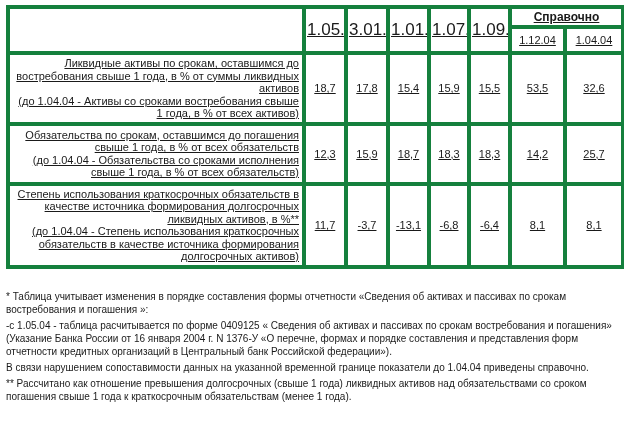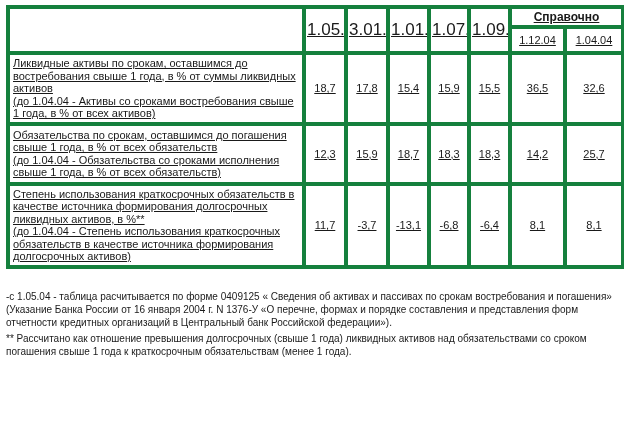--- a/index.html
+++ b/index.html
@@ -53,21 +53,21 @@
     padding: 1px;
   }
   th.corner {
     background: #ffffff;
   }
   td.lbl {
     font-size: 11px;
     line-height: 12.5px;
     vertical-align: middle;
     padding: 2px 3px 2px 3px;
-    text-align: left;
+    text-align: right;
   }
   td.val {
     font-size: 11px;
     text-align: center;
     vertical-align: middle;
     padding: 1px;
   }
   tr.r0 { height: 69px; }
   tr.r1 { height: 60px; }
   tr.r2 { height: 74px; margin-top: 22px; }
@@ -117,21 +117,21 @@
       <tr class="r0">
         <td class="lbl">
           <div>Ликвидные активы по срокам, оставшимся до востребования свыше 1 года, в % от суммы ликвидных активов</div>
           <div>(до 1.04.04 - Активы со сроками востребования свыше 1 года, в % от всех активов)</div>
         </td>
         <td class="val">18,7</td>
         <td class="val">17,8</td>
         <td class="val">15,4</td>
         <td class="val">15,9</td>
         <td class="val">15,5</td>
-        <td class="val">36,5</td>
+        <td class="val">53,5</td>
         <td class="val">32,6</td>
       </tr>
       <tr class="r1">
         <td class="lbl">
           <div>Обязательства по срокам, оставшимся до погашения свыше 1 года, в % от всех обязательств</div>
           <div>(до 1.04.04 - Обязательства со сроками исполнения свыше 1 года, в % от всех обязательств)</div>
         </td>
         <td class="val">12,3</td>
         <td class="val">15,9</td>
         <td class="val">18,7</td>
@@ -150,17 +150,19 @@
         <td class="val">-13,1</td>
         <td class="val">-6,8</td>
         <td class="val">-6,4</td>
         <td class="val">8,1</td>
         <td class="val">8,1</td>
       </tr>
     </tbody>
   </table>
 
   <div class="footnotes">
+    <p>*  Таблица учитывает изменения в порядке составления формы отчетности «Сведения об активах и пассивах по срокам востребования и погашения »:</p>
     <p>-с 1.05.04 - таблица расчитывается по форме 0409125 « Сведения об активах и пассивах по срокам востребования и погашения» (Указание Банка России от 16 января 2004 г. N 1376-У «О перечне, формах и порядке составления и представления форм отчетности кредитных организаций в Центральный банк Российской федерации»).</p>
+    <p>В связи нарушением сопоставимости данных на указанной временной границе показатели до 1.04.04 приведены справочно.</p>
     <p>** Рассчитано как отношение превышения долгосрочных (свыше 1 года) ликвидных активов над обязательствами со сроком погашения свыше 1 года к краткосрочным обязательствам (менее 1 года).</p>
   </div>
 
 </div>
 
 </body></html>

